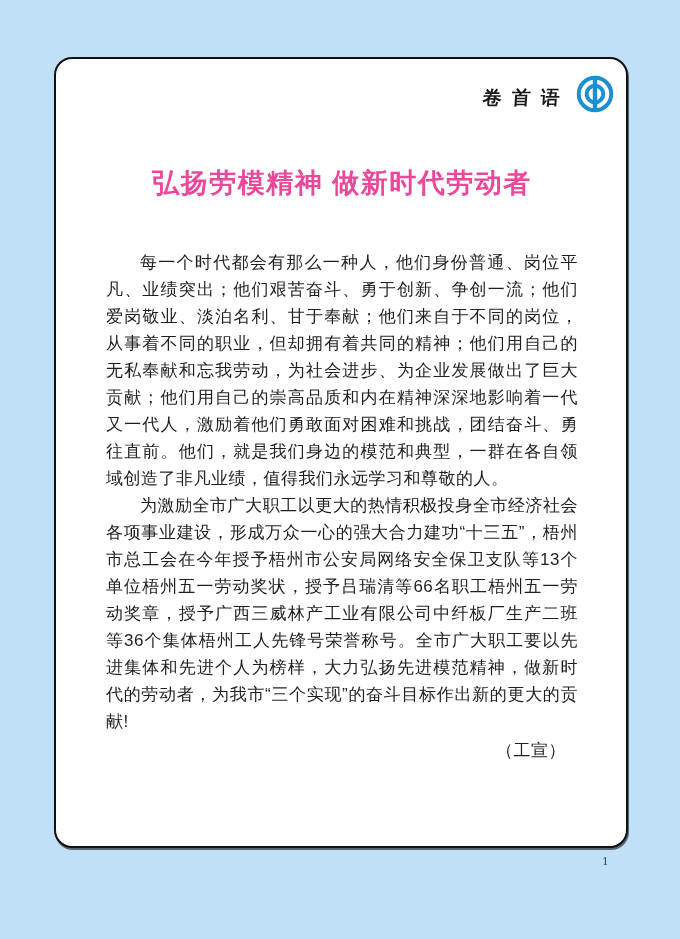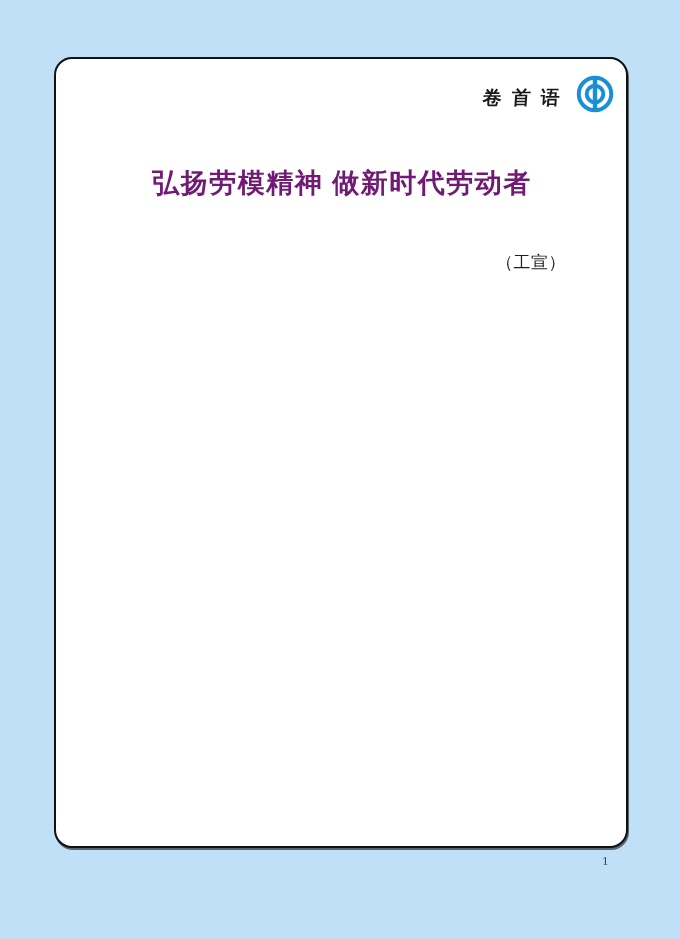--- a/index.html
+++ b/index.html
@@ -51,21 +51,21 @@
     width: 38px; height: 38px;
     color: var(--accent);
     flex: 0 0 auto;
   }
   .article-title {
     margin-top: 52px;
     text-align: center;
     font-size: 27px;
     font-weight: 900;
     letter-spacing: 1.5px;
-    color: #701a75;
+    color: #ec4899;
     white-space: nowrap;
   }
   .body-text {
     margin-top: 48px;
     font-size: 17px;
     line-height: 27px;
     color: #1f1f1f;
     text-align: justify;
     letter-spacing: 0.5px;
   }
@@ -103,20 +103,22 @@
           <circle cx="24" cy="24" r="20.5" fill="none" stroke="currentColor" stroke-width="5"></circle>
           <circle cx="24" cy="24" r="10.5" fill="none" stroke="currentColor" stroke-width="5"></circle>
           <rect x="21.2" y="5" width="5.6" height="38" fill="currentColor"></rect>
         </svg>
       </span>
     </div>
 
     <h1 class="article-title">弘扬劳模精神 做新时代劳动者</h1>
 
     <div class="body-text">
+      <p>每一个时代都会有那么一种人，他们身份普通、岗位平凡、业绩突出；他们艰苦奋斗、勇于创新、争创一流；他们爱岗敬业、淡泊名利、甘于奉献；他们来自于不同的岗位，从事着不同的职业，但却拥有着共同的精神；他们用自己的无私奉献和忘我劳动，为社会进步、为企业发展做出了巨大贡献；他们用自己的崇高品质和内在精神深深地影响着一代又一代人，激励着他们勇敢面对困难和挑战，团结奋斗、勇往直前。他们，就是我们身边的模范和典型，一群在各自领域创造了非凡业绩，值得我们永远学习和尊敬的人。</p>
+      <p>为激励全市广大职工以更大的热情积极投身全市经济社会各项事业建设，形成万众一心的强大合力建功“十三五”，梧州市总工会在今年授予梧州市公安局网络安全保卫支队等13个单位梧州五一劳动奖状，授予吕瑞清等66名职工梧州五一劳动奖章，授予广西三威林产工业有限公司中纤板厂生产二班等36个集体梧州工人先锋号荣誉称号。全市广大职工要以先进集体和先进个人为榜样，大力弘扬先进模范精神，做新时代的劳动者，为我市“三个实现”的奋斗目标作出新的更大的贡献!</p>
       <div class="signature">（工宣）</div>
     </div>
 
   </div>
 
   <div class="page-number">1</div>
 
 </div>
 
 </body></html>

